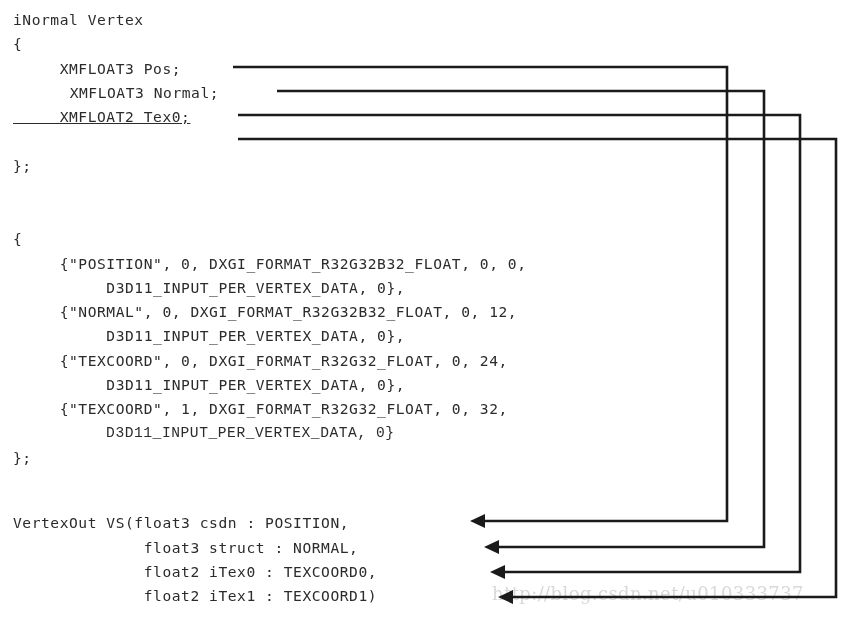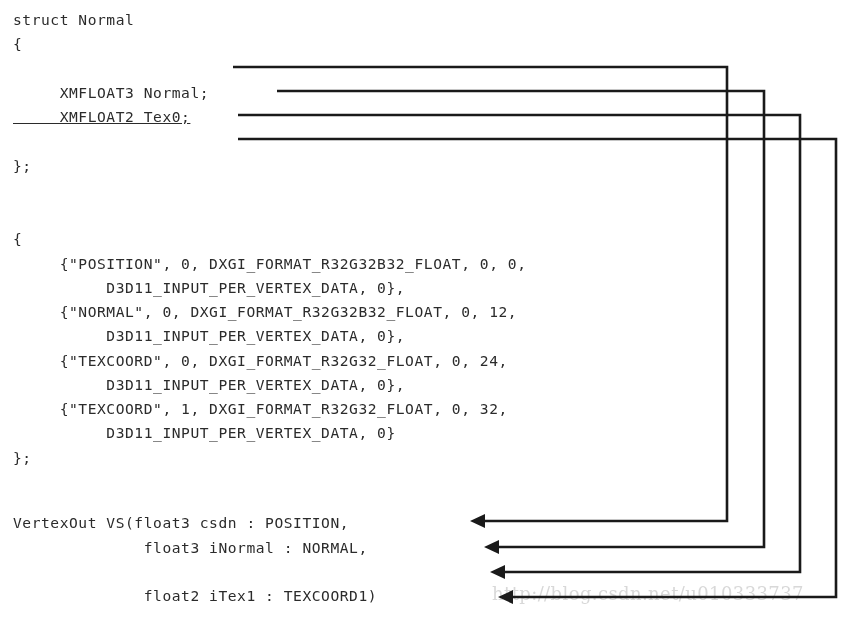--- a/index.html
+++ b/index.html
@@ -74,33 +74,35 @@
         <path d="M 238 115 H 800 V 572 H 503" fill="none" stroke="#1a1a1a" stroke-width="2.6" stroke-linecap="butt" stroke-linejoin="miter"></path>
         <polygon points="490,572 505,565 505,579" fill="#1a1a1a"></polygon>
       </g>
       <g>
         <path d="M 238 139 H 836 V 597 H 511" fill="none" stroke="#1a1a1a" stroke-width="2.6" stroke-linecap="butt" stroke-linejoin="miter"></path>
         <polygon points="498,597 513,590 513,604" fill="#1a1a1a"></polygon>
       </g>
     </svg>
 
   <div class="code-layer">
-      <div class="code-line" style="left: 13px; top: 12px;">struct Normal</div>
+      <div class="code-line" style="left: 13px; top: 12px;">iNormal Vertex</div>
       <div class="code-line" style="left: 13px; top: 36px;">{</div>
-      <div class="code-line" style="left: 13px; top: 85px;">     XMFLOAT3 Normal;</div>
+      <div class="code-line" style="left: 13px; top: 61px;">     XMFLOAT3 Pos;</div>
+      <div class="code-line" style="left: 23px; top: 85px;">     XMFLOAT3 Normal;</div>
       <div class="code-line" style="left: 13px; top: 109px; text-decoration: underline;">     XMFLOAT2 Tex0;</div>
       <div class="code-line" style="left: 13px; top: 158px;">};</div>
       <div class="code-line" style="left: 13px; top: 231px;">{</div>
       <div class="code-line" style="left: 13px; top: 256px;">     {"POSITION", 0, DXGI_FORMAT_R32G32B32_FLOAT, 0, 0,</div>
       <div class="code-line" style="left: 13px; top: 280px;">          D3D11_INPUT_PER_VERTEX_DATA, 0},</div>
       <div class="code-line" style="left: 13px; top: 304px;">     {"NORMAL", 0, DXGI_FORMAT_R32G32B32_FLOAT, 0, 12,</div>
       <div class="code-line" style="left: 13px; top: 328px;">          D3D11_INPUT_PER_VERTEX_DATA, 0},</div>
       <div class="code-line" style="left: 13px; top: 353px;">     {"TEXCOORD", 0, DXGI_FORMAT_R32G32_FLOAT, 0, 24,</div>
       <div class="code-line" style="left: 13px; top: 377px;">          D3D11_INPUT_PER_VERTEX_DATA, 0},</div>
       <div class="code-line" style="left: 13px; top: 401px;">     {"TEXCOORD", 1, DXGI_FORMAT_R32G32_FLOAT, 0, 32,</div>
-      <div class="code-line" style="left: 13px; top: 425px;">          D3D11_INPUT_PER_VERTEX_DATA, 0}</div>
+      <div class="code-line" style="left: 13px; top: 425px; font-family: Liberation Mono, monospace;">          D3D11_INPUT_PER_VERTEX_DATA, 0}</div>
       <div class="code-line" style="left: 13px; top: 450px;">};</div>
       <div class="code-line" style="left: 13px; top: 515px;">VertexOut VS(float3 csdn : POSITION,</div>
-      <div class="code-line" style="left: 13px; top: 540px;">              float3 iNormal : NORMAL,</div>
+      <div class="code-line" style="left: 13px; top: 540px;">              float3 struct : NORMAL,</div>
+      <div class="code-line" style="left: 13px; top: 564px;">              float2 iTex0 : TEXCOORD0,</div>
       <div class="code-line" style="left: 13px; top: 588px; text-align: right;">              float2 iTex1 : TEXCOORD1)</div>
     </div>
 
 </div>
 
 </body></html>

